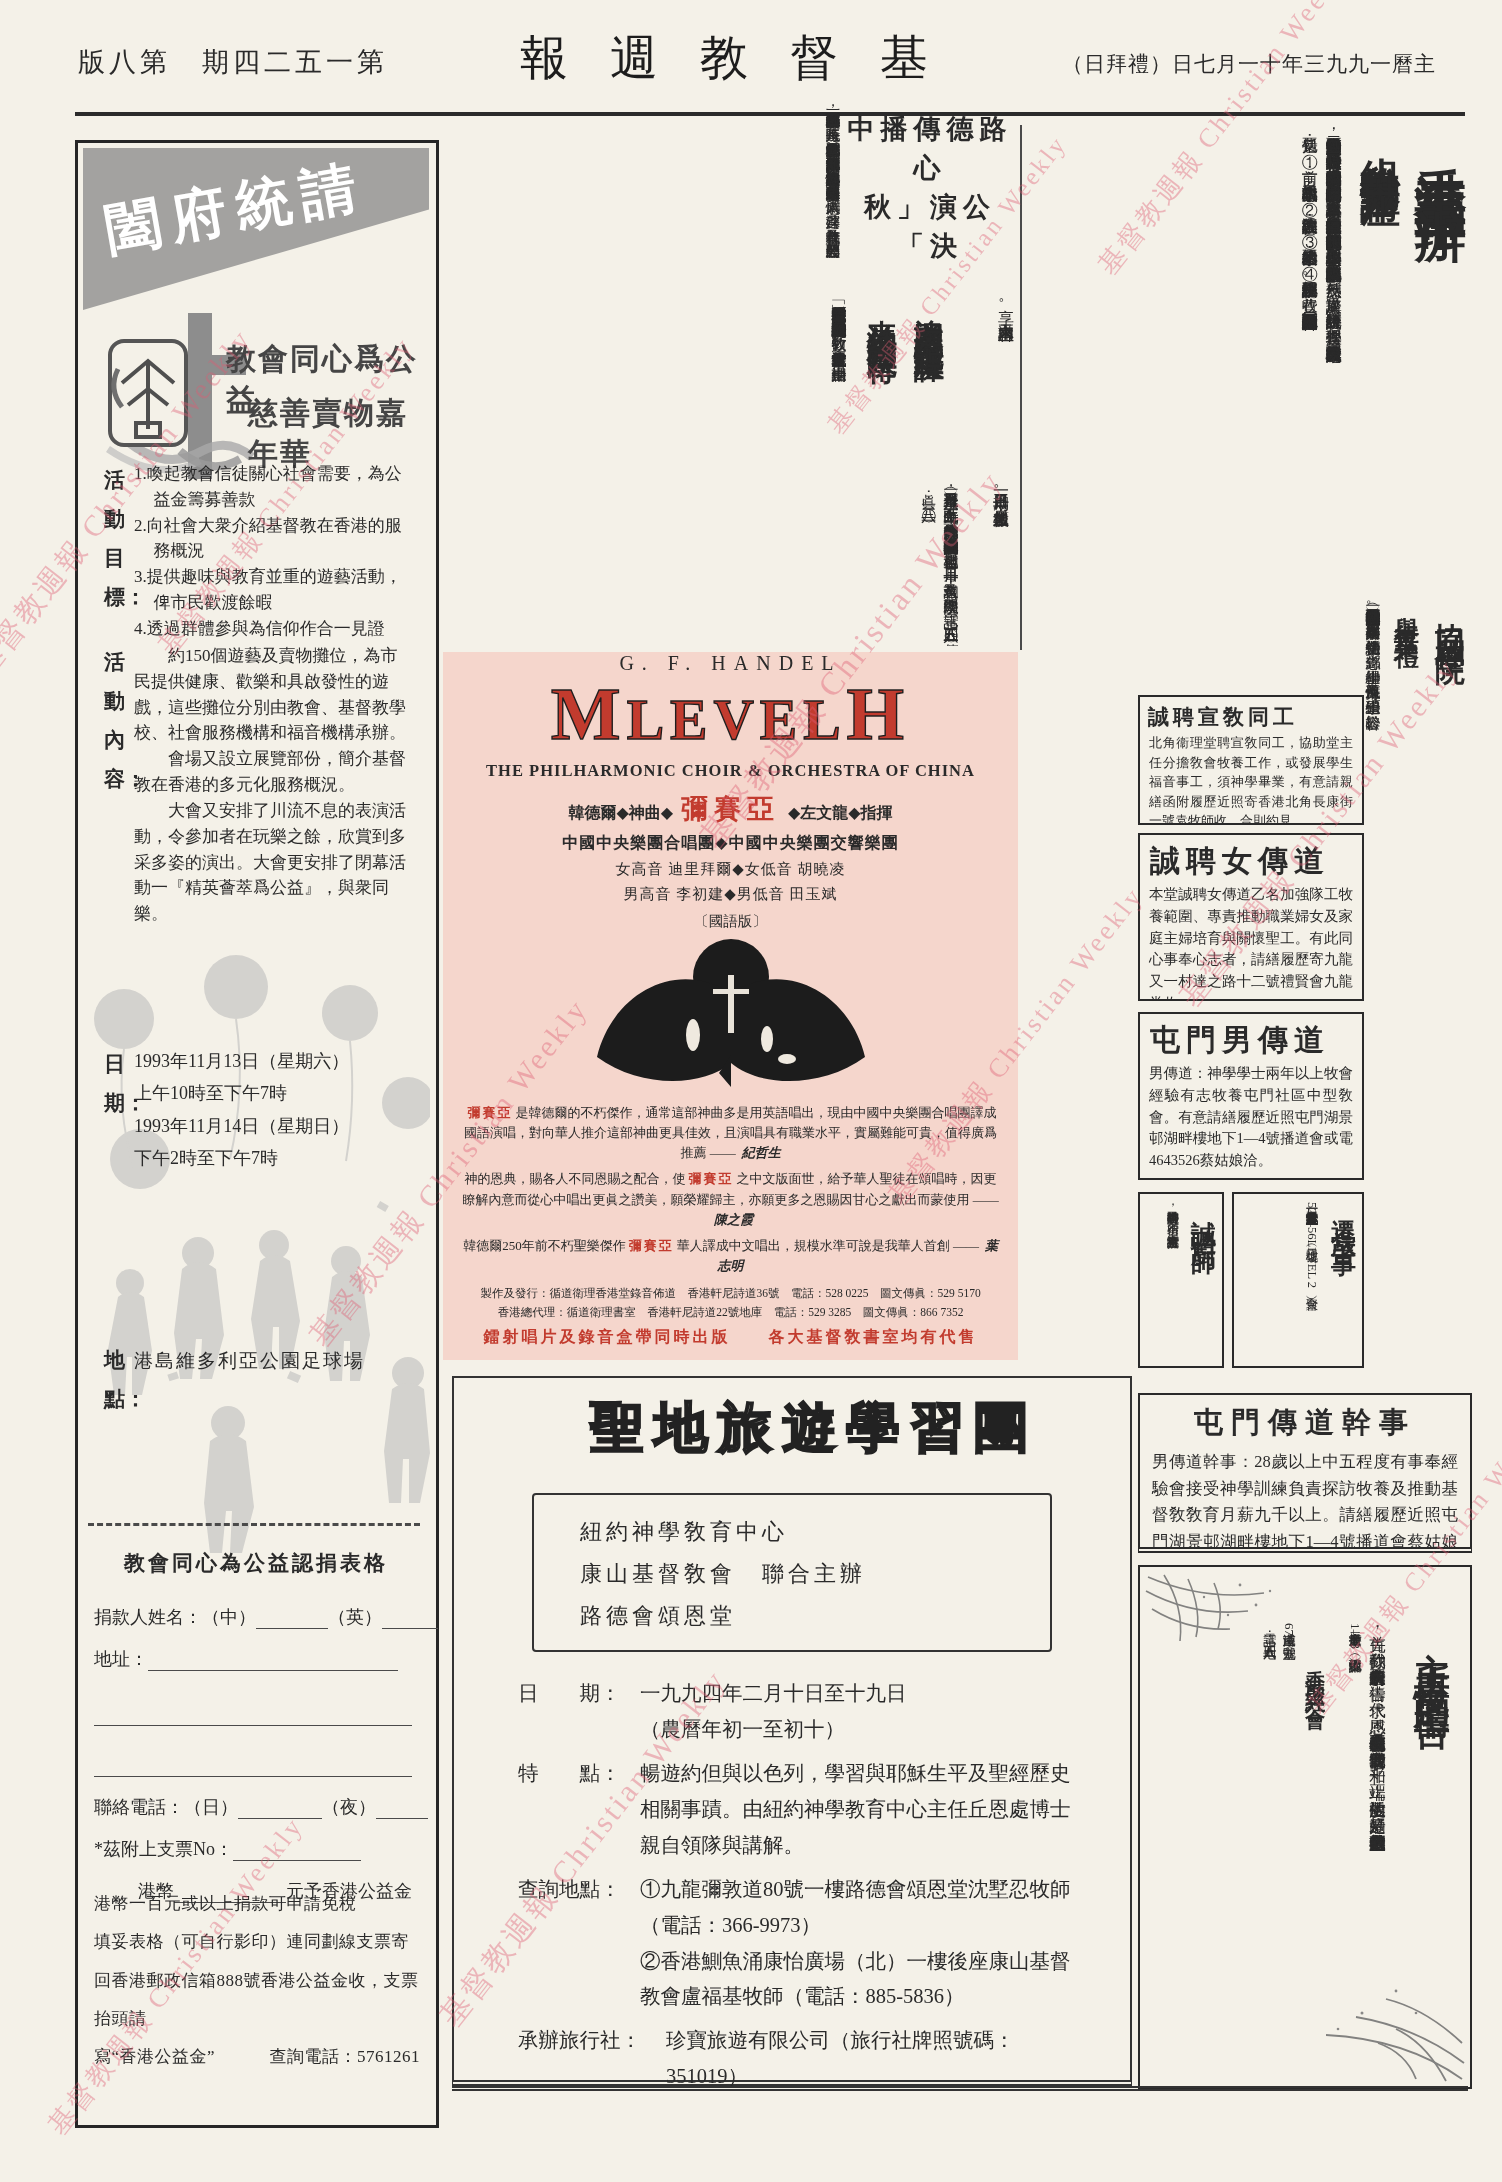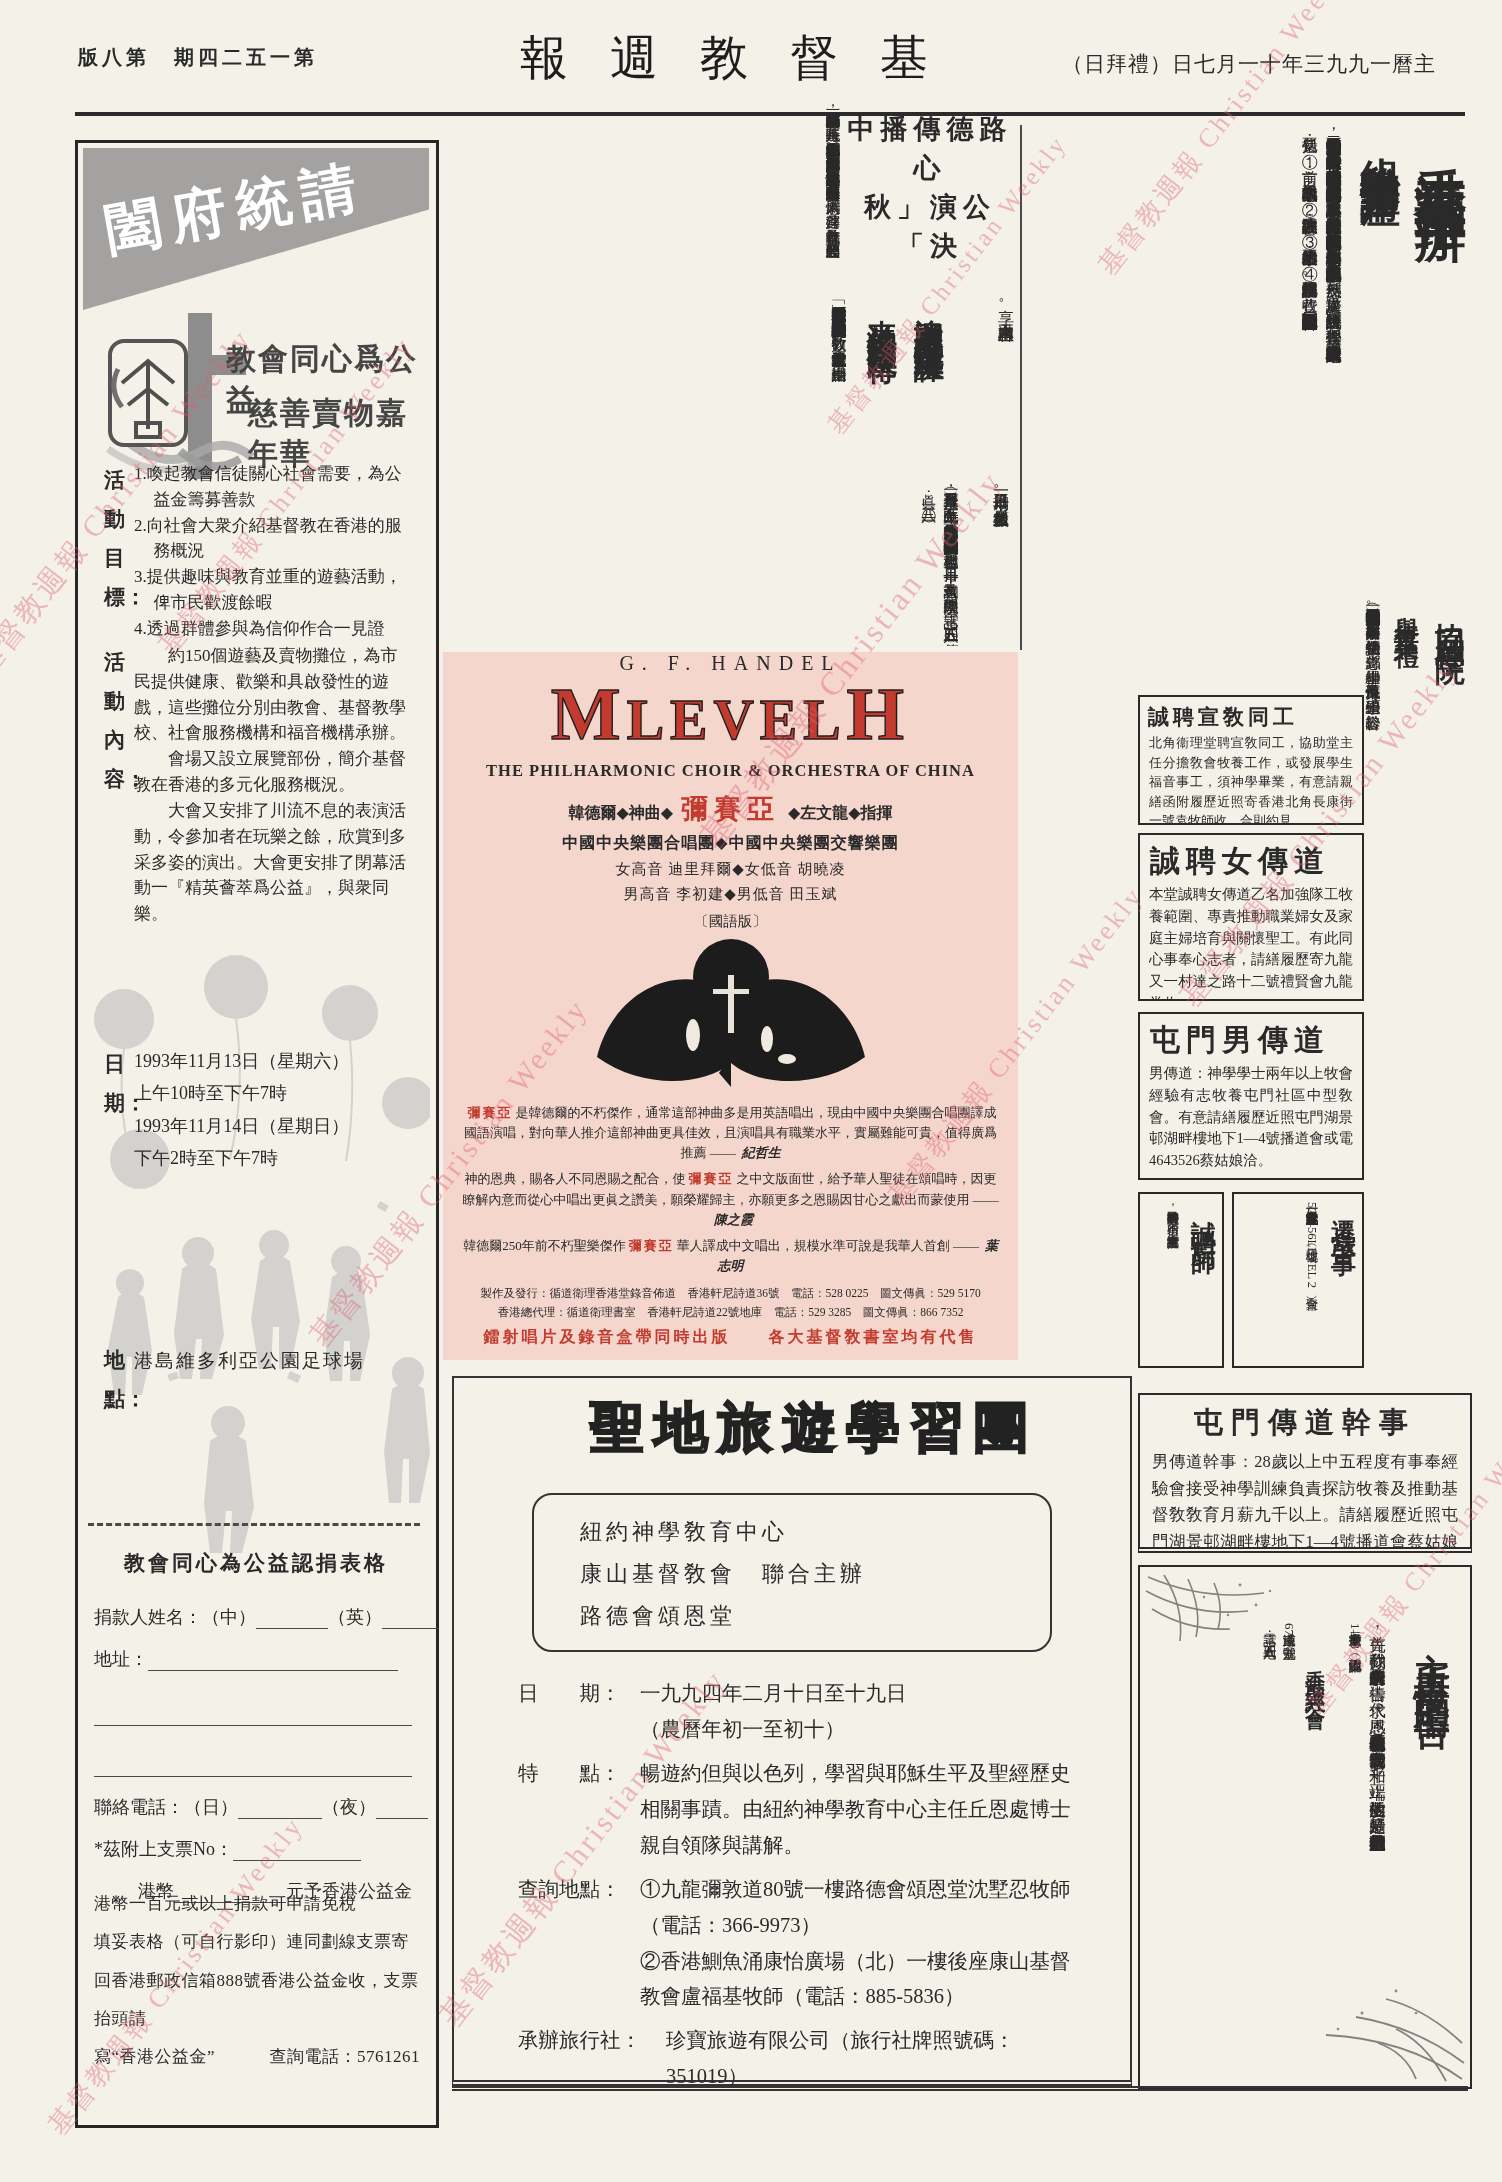--- a/index.html
+++ b/index.html
@@ -6,21 +6,21 @@
   .page{position:relative;width:1502px;height:2182px;background:#f4f1e8;overflow:hidden;
         font-family:"Liberation Serif","DejaVu Serif",serif;color:#2a2a2a;}
   .abs{position:absolute;}
   .rtl{direction:rtl;unicode-bidi:bidi-override;}
   .vert{writing-mode:vertical-rl;text-orientation:mixed;}
   .vert > div{display:block;}
   .wm{position:absolute;color:rgba(222,92,116,0.40);font-size:30px;letter-spacing:3px;
       white-space:nowrap;transform:rotate(-52deg);transform-origin:left top;pointer-events:none;z-index:30;
       font-family:"Liberation Serif",serif;}
   
-  .hdr-left{left:78px;top:44px;font-size:20px;font-weight:bold;letter-spacing:4px;}
+  .hdr-left{left:78px;top:44px;font-size:27px;font-weight:normal;letter-spacing:4px;}
   .masthead{left:520px;top:26px;font-size:48px;letter-spacing:42px;font-weight:500;color:#1d1d1d;}
   .hdr-right{left:1062px;top:50px;font-size:21px;letter-spacing:1px;}
   .hdr-rule{left:75px;top:112px;width:1390px;height:4px;background:#2b2b2b;}
   
   .charity{left:75px;top:140px;width:358px;height:1982px;border:3px solid #262626;background:#f4f1e8;}
   .banner{left:5px;top:5px;width:346px;height:162px;background:#a3a2a0;
           clip-path:polygon(0 0,100% 0,100% 38%,0 100%);}
   .banner-text{left:26px;top:28px;transform:rotate(-10deg);font-size:56px;color:#fff;
                font-weight:bold;letter-spacing:10px;}
   .c-title1{left:148px;top:196px;font-size:30px;font-weight:bold;color:#454545;letter-spacing:2px;}
@@ -64,21 +64,21 @@
   .m-quote{font-size:13px;line-height:1.55;margin:6px 18px 0 18px;}
   .m-quote .qred{font-weight:bold;letter-spacing:2px;margin:0 3px;}
   .m-quote .qauth{font-weight:bold;font-style:italic;margin-left:6px;}
   .m-prod{font-size:11.5px;margin-top:8px;line-height:1.6;}
   .m-foot{font-size:16px;font-weight:bold;margin-top:6px;letter-spacing:3px;}
   
   .holy{left:452px;top:1376px;width:676px;height:702px;border:2px solid #333;
         border-bottom:6px double #333;background:#f4f1e8;}
   .h-title{text-align:center;font-size:54px;font-weight:bold;letter-spacing:10px;margin-top:14px;
            color:#f4f1e8;padding-left:44px;-webkit-text-stroke:2.2px #222;}
-  .h-org{margin:28px auto 0 auto;width:470px;border:2.5px solid #333;border-radius:20px;
+  .h-org{margin:28px auto 0 auto;width:470px;border:2.5px solid #333;border-radius:4px;
          padding:16px 0 14px 46px;font-size:22px;line-height:1.9;letter-spacing:4px;}
   .h-rows{margin:24px 0 0 64px;width:560px;font-size:20.5px;line-height:1.75;}
   .h-row{display:flex;margin-top:8px;}
   .h-lab{width:122px;flex:none;font-weight:500;}
   .h-val{width:438px;}
   
   .gospel{left:1025px;top:125px;width:443px;height:580px;overflow:hidden;}
   .gospel .gh1{font-size:52px;font-weight:bold;letter-spacing:6px;padding-left:10px;line-height:1.08;}
   .gospel .gh2{font-size:40px;font-weight:bold;letter-spacing:4px;padding-left:12px;line-height:1.1;}
   .gospel .gbody{font-size:16px;line-height:1.5;}

